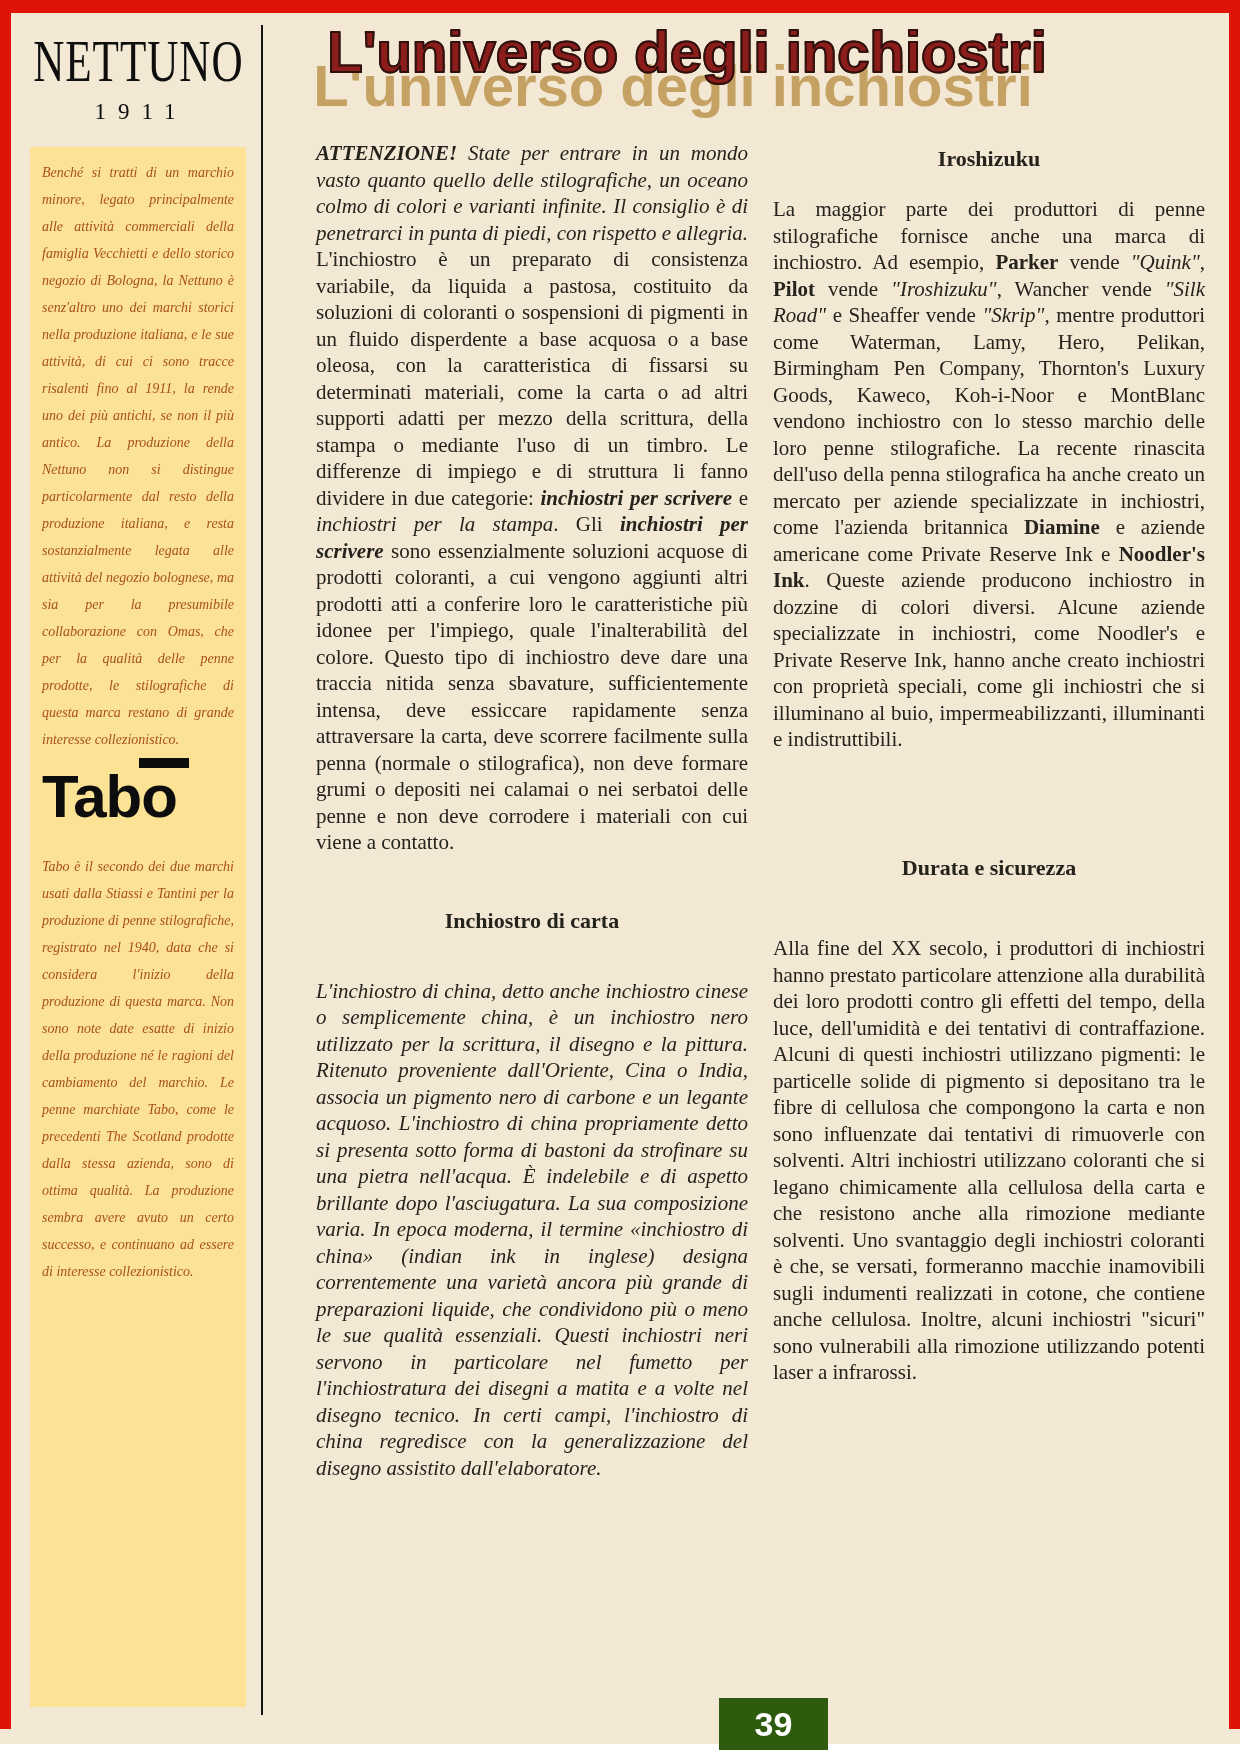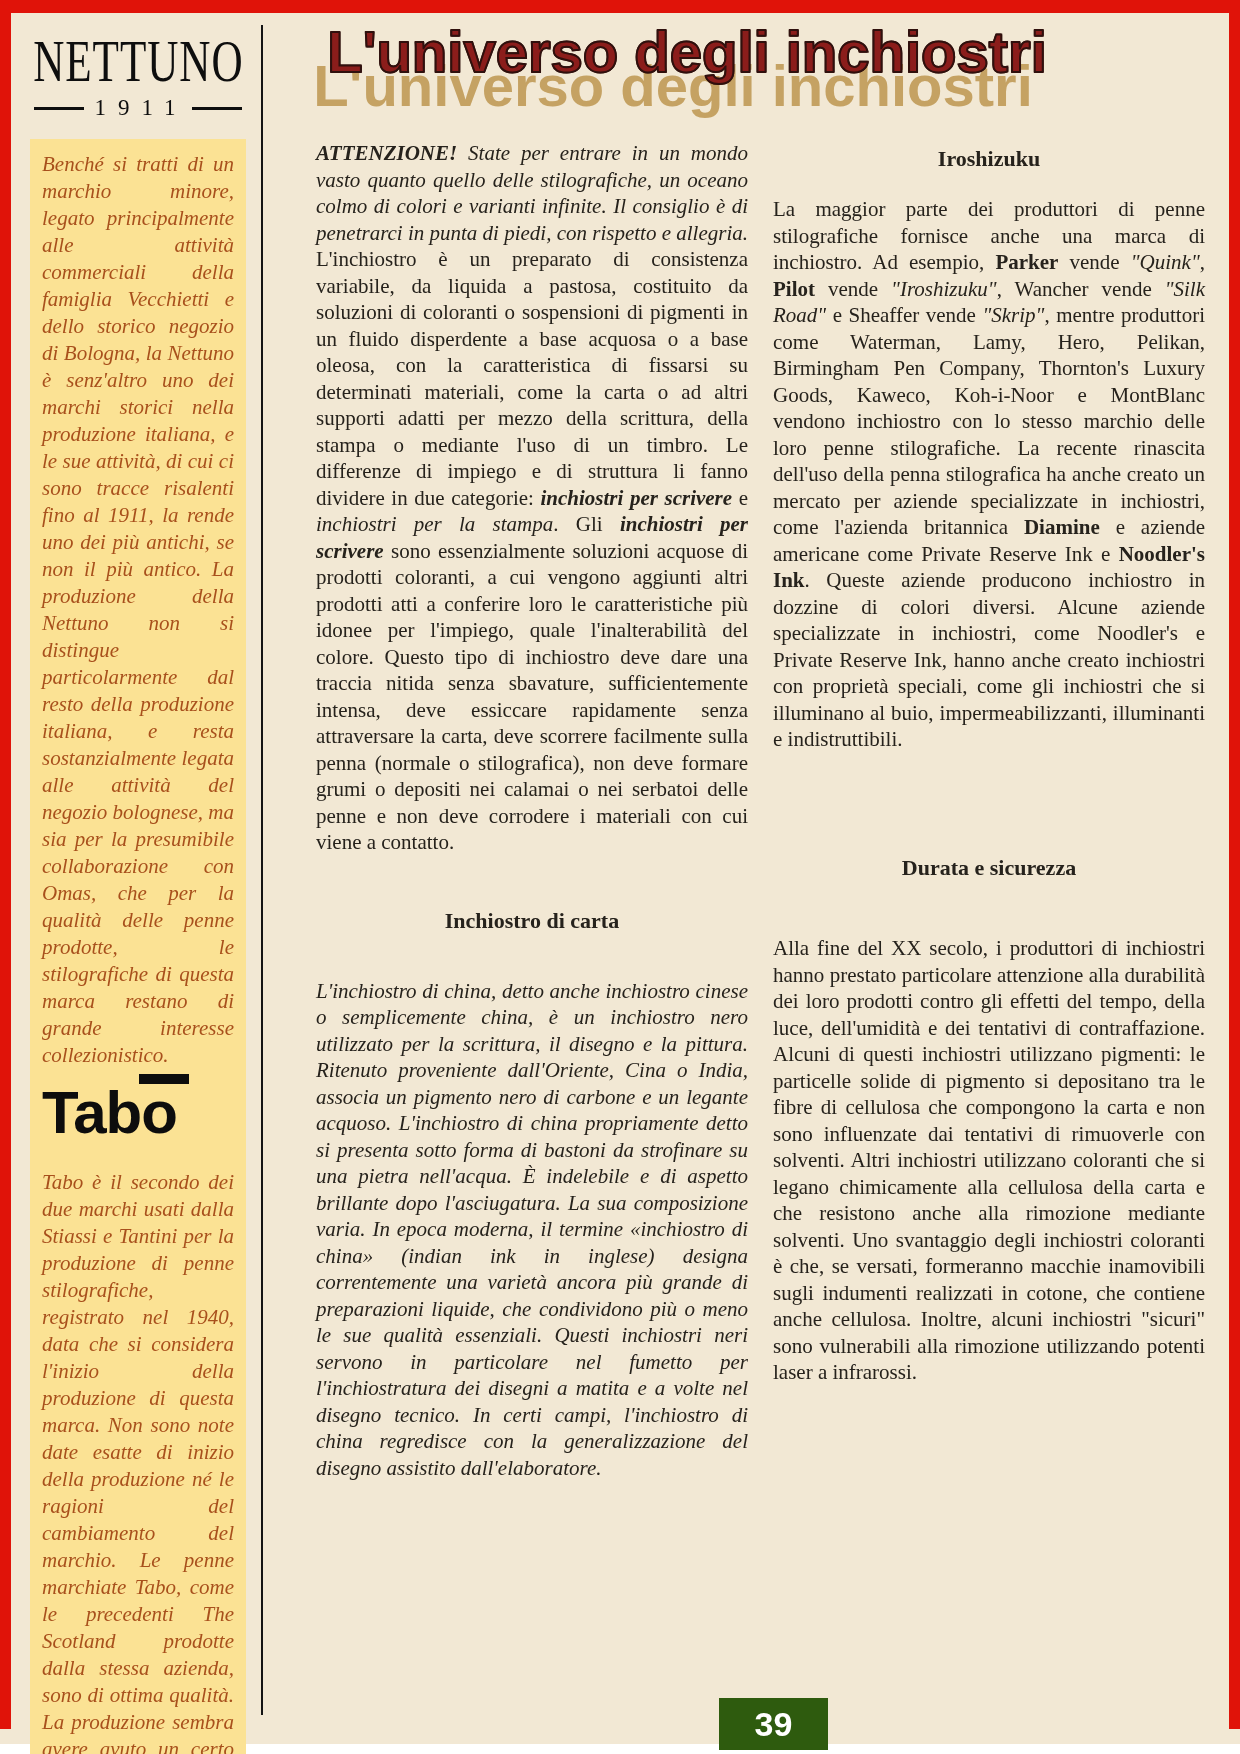--- a/index.html
+++ b/index.html
@@ -18,32 +18,32 @@
   .divider{position:absolute;left:261px;top:25px;width:2px;height:1690px;background:#141414;}
 
   
   .sidebar{position:absolute;left:30px;top:28px;width:216px;}
   .nettuno{width:100%;text-align:center;color:#0e0e0e;}
   .nettuno-name{
     font-family:"Liberation Serif",serif;font-size:44px;letter-spacing:1px;
     display:inline-block;transform:scale(.98,1.32);transform-origin:center top;
     font-weight:normal;white-space:nowrap;
   }
-  .nettuno-year{display:flex;align-items:center;gap:4px;margin-top:16px;padding:0 4px;}
+  .nettuno-year{display:flex;align-items:center;gap:4px;margin-top:16px;padding:0 4px;flex-direction:column;}
   .nettuno-year .dash{flex:1;height:3px;background:#0e0e0e;}
   .nettuno-year .digits{
     font-family:"Liberation Serif",serif;font-size:23px;letter-spacing:12px;
     text-indent:6px;white-space:nowrap;
   }
   .sidebar-box{
     margin-top:18px;background:#fbe294;padding:12px 12px 20px 12px;
     box-sizing:border-box;width:216px;min-height:1560px;
   }
   .sidebar-note{
-    font-style:italic;color:#a8501c;font-size:21px;line-height:27px;
+    font-style:italic;color:#a8501c;font-size:14px;line-height:27px;
     text-align:justify;margin:0;
   }
   .tabo{margin:14px 0 26px 0;position:relative;color:#0d0d0d;}
   .tabo-text{
     font-family:"Liberation Sans","DejaVu Sans",sans-serif;font-weight:bold;
     font-size:60px;letter-spacing:-1px;line-height:1;display:inline-block;
   }
   .tabo .o-bar{position:relative;display:inline-block;}
   .tabo .o-bar::before{
     content:"";position:absolute;left:-2px;right:-12px;top:-9px;height:10px;background:#0d0d0d;

